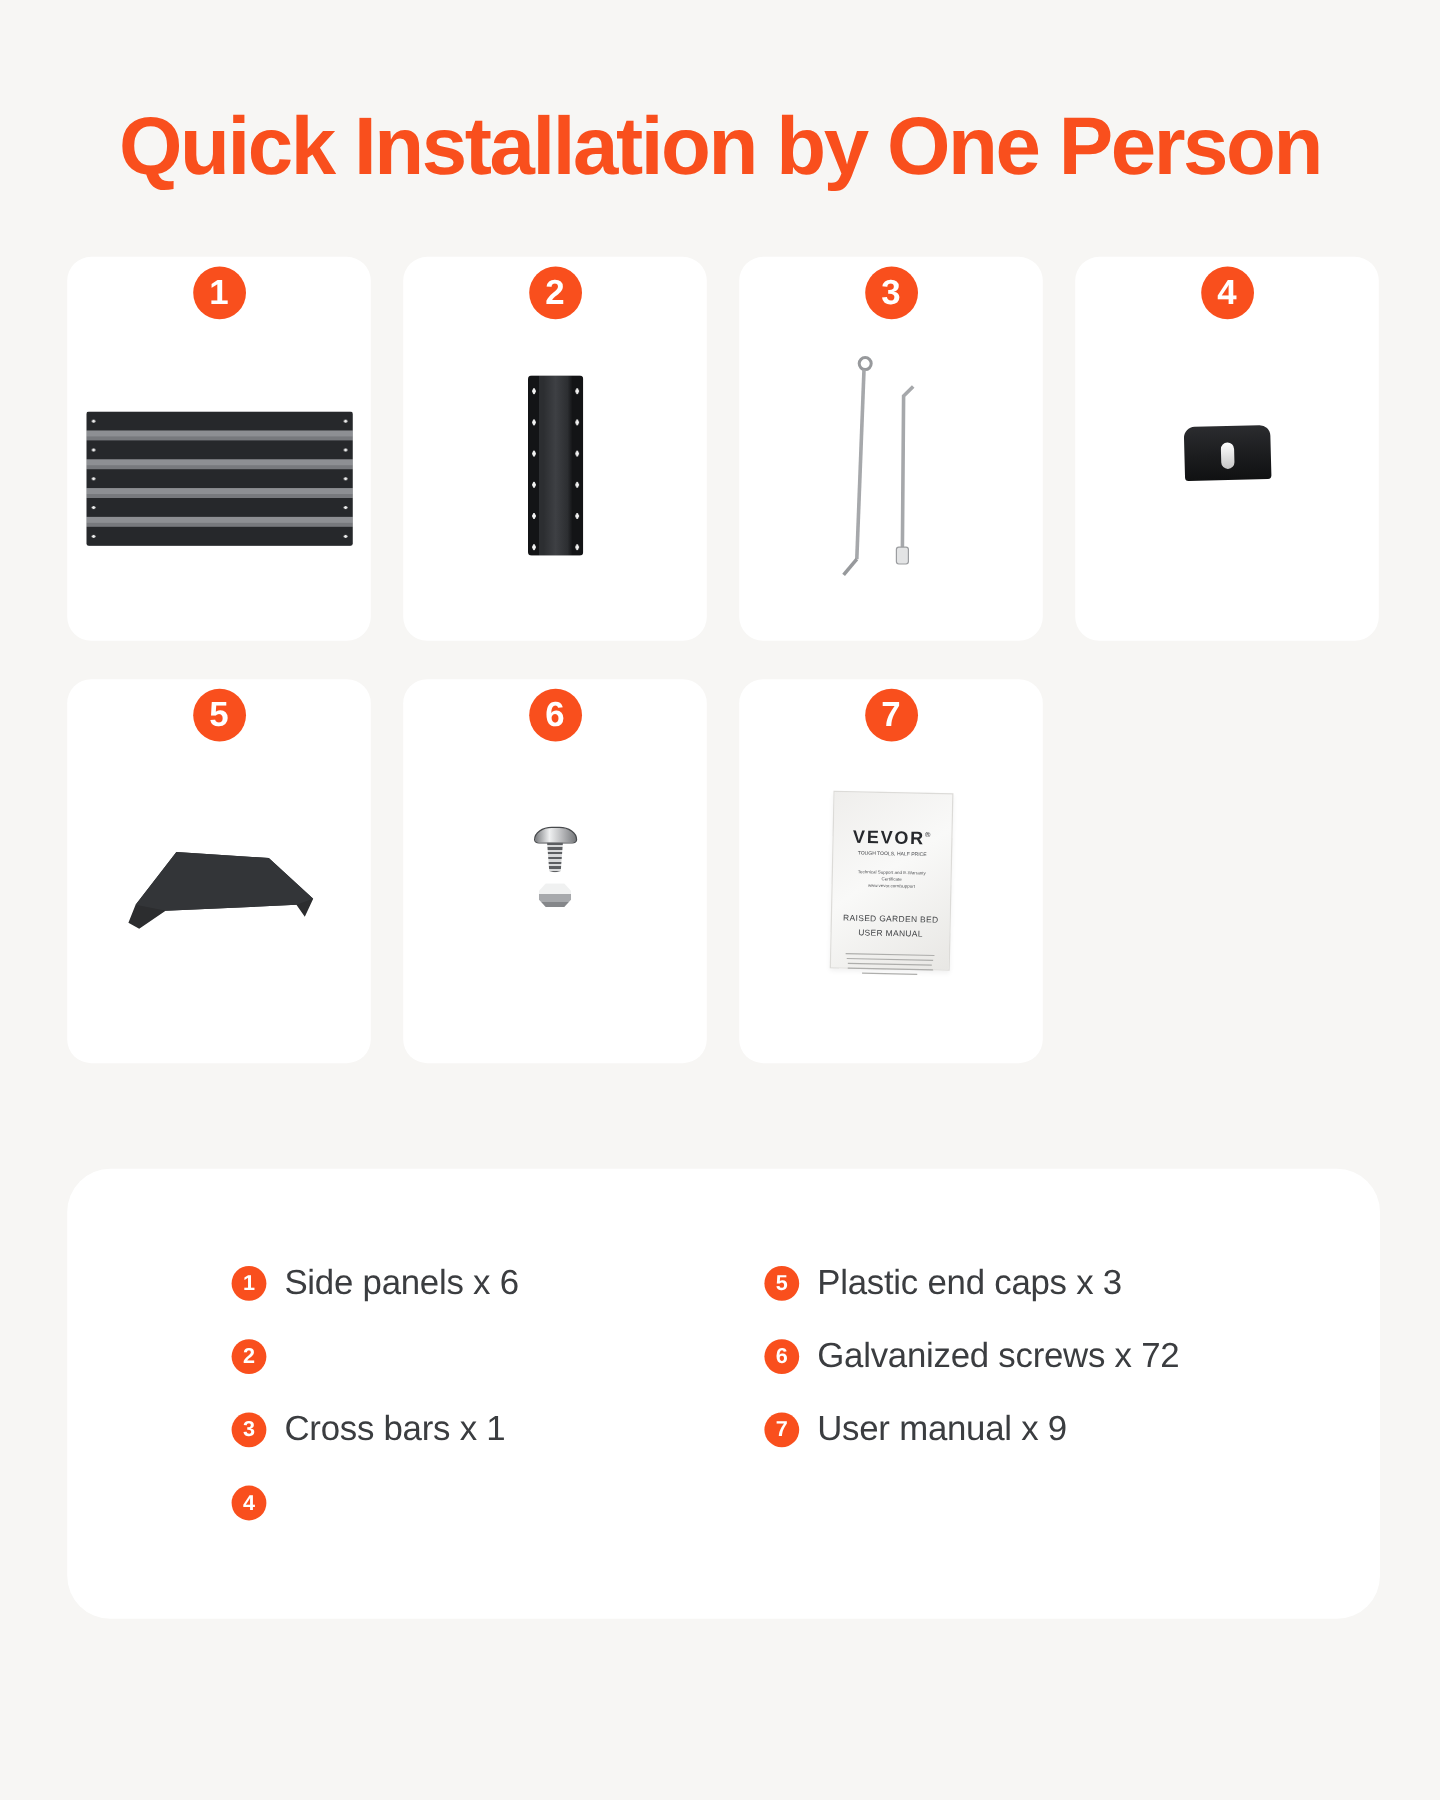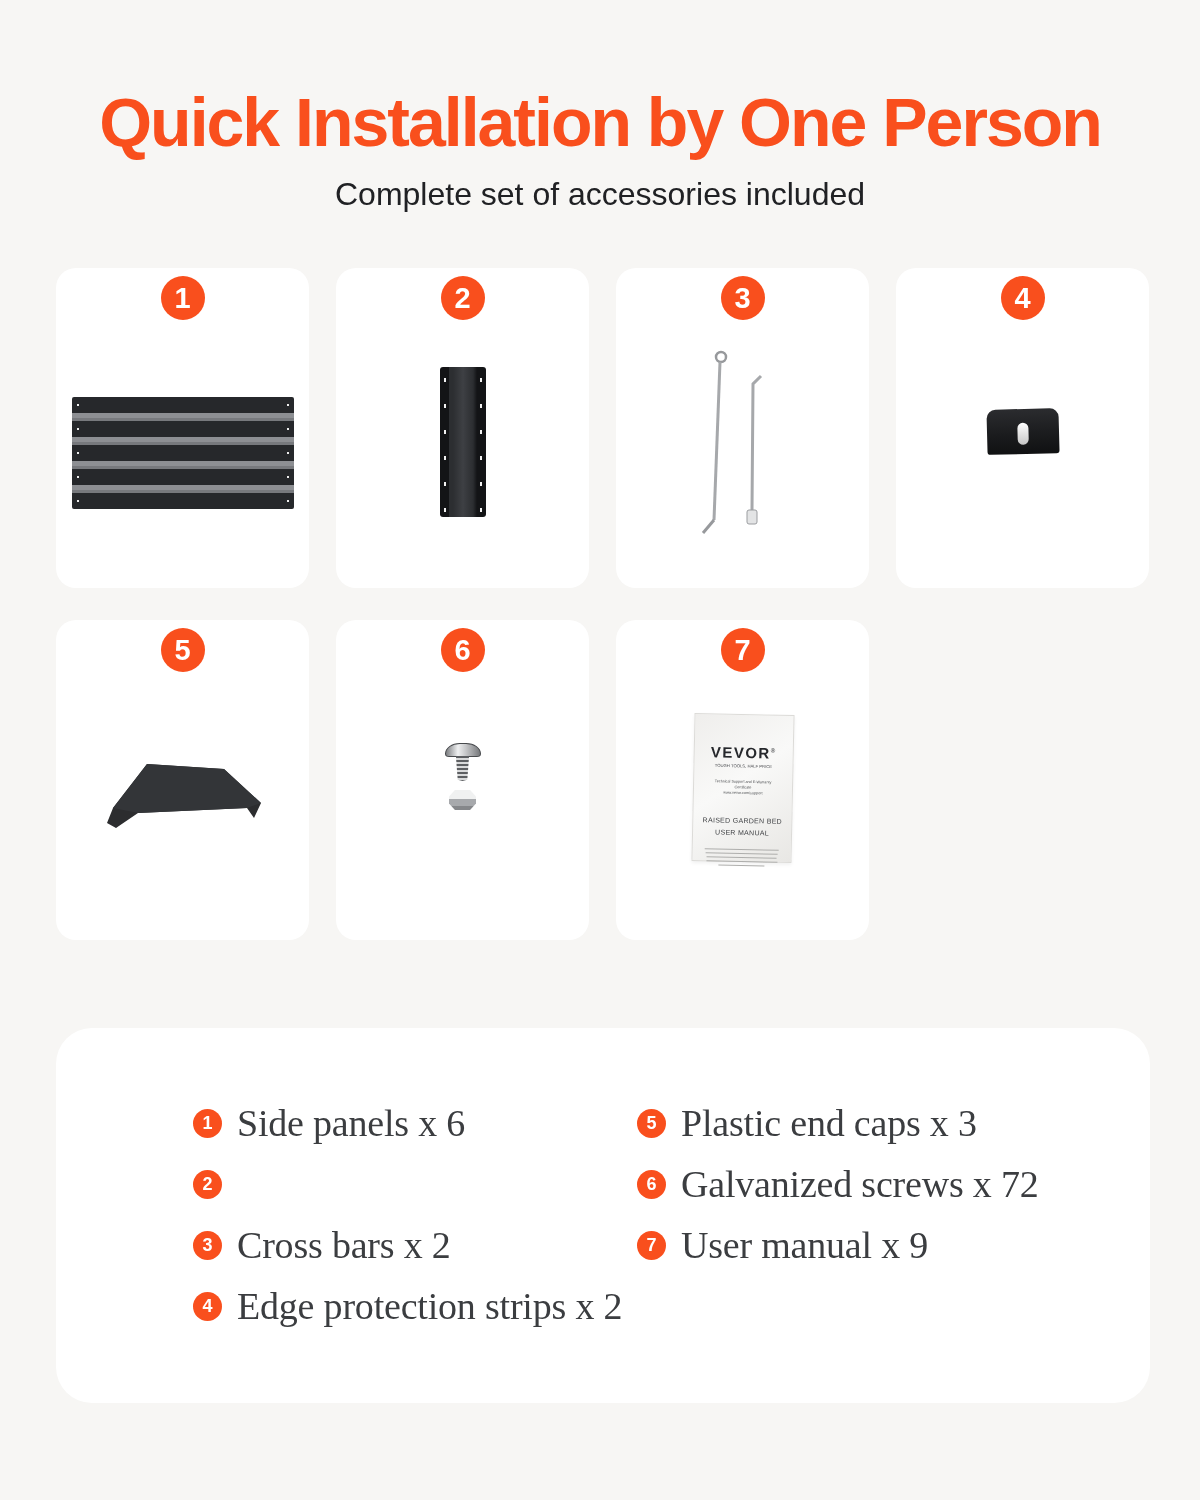--- a/index.html
+++ b/index.html
@@ -90,29 +90,28 @@
 
   
   .legend{margin:88px 50px 0 56px;height:375px;background:#ffffff;border-radius:36px;
     box-sizing:border-box;padding:80px 0 0 137px;display:grid;
     grid-template-columns:444px auto;align-content:start;}
   .legend ul{list-style:none;margin:0;padding:0;}
   .legend li{display:flex;align-items:center;gap:15px;height:30px;margin-bottom:31px;}
   .lbadge{width:29px;height:29px;border-radius:50%;background:#f94f1d;color:#fff;
     font-size:18px;font-weight:700;display:flex;align-items:center;justify-content:center;
     flex:none;}
-  .llabel{font-size:38px;color:#3b3d40;letter-spacing:-.2px;white-space:nowrap;font-family:Liberation Serif, serif;}
+  .llabel{font-size:29px;color:#3b3d40;letter-spacing:-.2px;white-space:nowrap;}
 </style>
 </head>
 <body>
 
 <div class="page">
 
   <h1 class="title">Quick Installation by One Person</h1>
-  <p class="subtitle">Complete set of accessories included</p>
 
   <div class="grid">
 
     <div class="card">
       <div class="badge">
         <span>1</span>
       </div>
       <div class="art">
         <div class="side-panel"></div>
       </div>
@@ -211,25 +210,24 @@
     <ul>
       <li>
         <span class="lbadge">1</span>
         <span class="llabel">Side panels x 6</span>
       </li>
       <li>
         <span class="lbadge">2</span>
       </li>
       <li>
         <span class="lbadge">3</span>
-        <span class="llabel">Cross bars x 2</span>
+        <span class="llabel">Cross bars x 1</span>
       </li>
       <li>
         <span class="lbadge">4</span>
-        <span class="llabel">Edge protection strips x 2</span>
       </li>
     </ul>
     <ul>
       <li>
         <span class="lbadge">5</span>
         <span class="llabel">Plastic end caps x 3</span>
       </li>
       <li>
         <span class="lbadge">6</span>
         <span class="llabel">Galvanized screws x 72</span>

